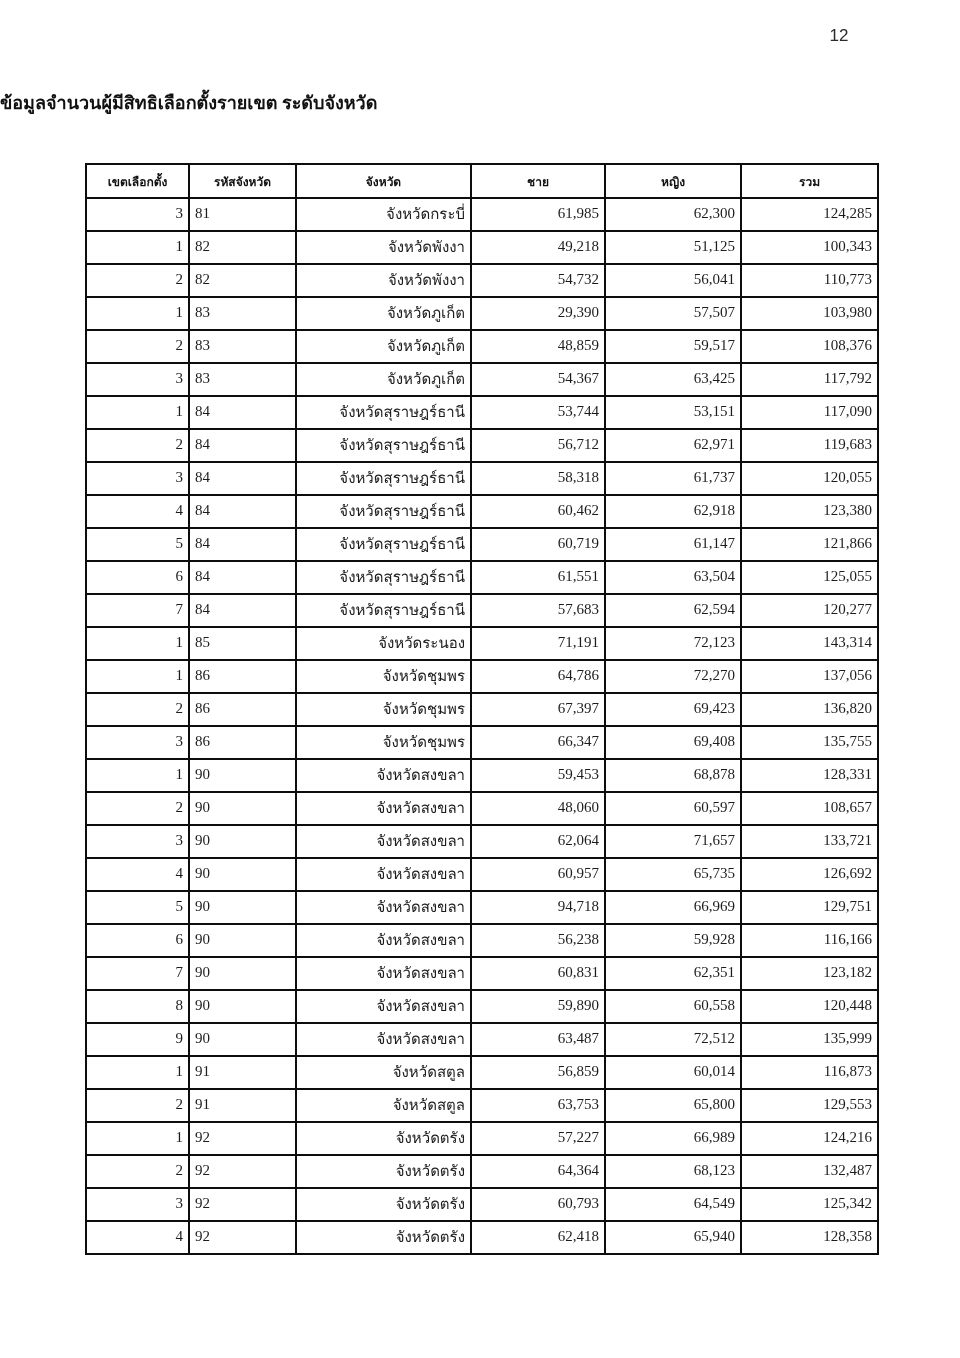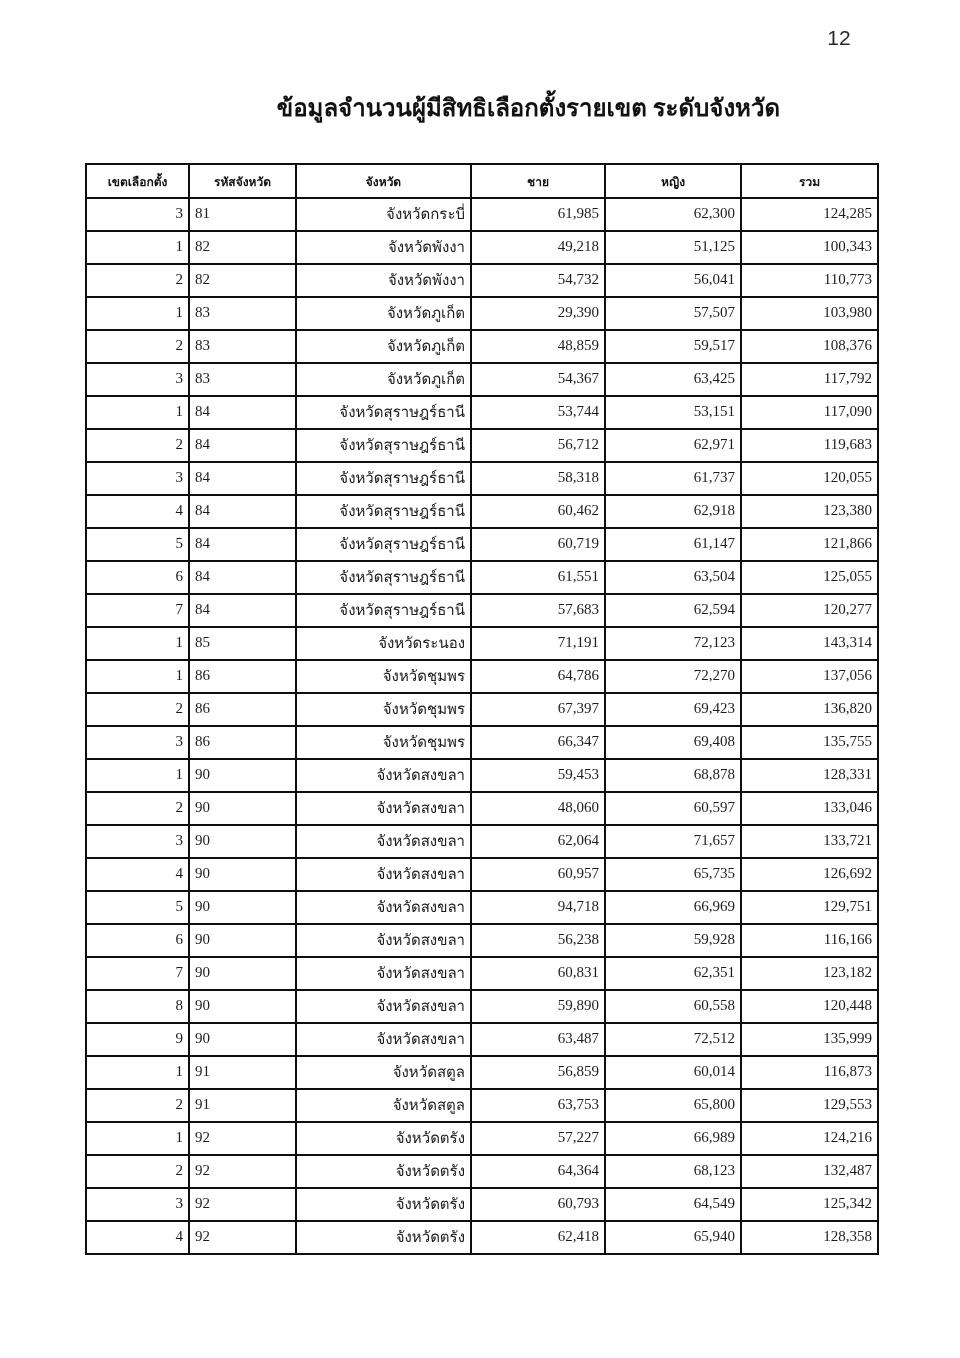--- a/index.html
+++ b/index.html
@@ -12,30 +12,30 @@
     position: relative;
     overflow: hidden;
   }
   .page-number {
     position: absolute;
     top: 26px;
     left: 814px;
     width: 50px;
     text-align: center;
     font-family: "Liberation Sans", sans-serif;
-    font-size: 21px;
+    font-size: 17px;
     color: #2a2a2a;
   }
   .doc-title {
     position: absolute;
     top: 88px;
     left: 0;
     width: 780px;
-    text-align: right;
-    font-size: 24px;
+    text-align: left;
+    font-size: 18px;
     font-weight: bold;
     color: #111111;
   }
   table.voter-table {
     position: absolute;
     top: 163px;
     left: 85px;
     width: 792px;
     border-collapse: collapse;
     table-layout: fixed;
@@ -241,21 +241,21 @@
         <td class="c3">59,453</td>
         <td class="c4">68,878</td>
         <td class="c5">128,331</td>
       </tr>
       <tr>
         <td class="c0">2</td>
         <td class="c1">90</td>
         <td class="c2">จังหวัดสงขลา</td>
         <td class="c3">48,060</td>
         <td class="c4">60,597</td>
-        <td class="c5">133,046</td>
+        <td class="c5">108,657</td>
       </tr>
       <tr>
         <td class="c0">3</td>
         <td class="c1">90</td>
         <td class="c2">จังหวัดสงขลา</td>
         <td class="c3">62,064</td>
         <td class="c4">71,657</td>
         <td class="c5">133,721</td>
       </tr>
       <tr>

